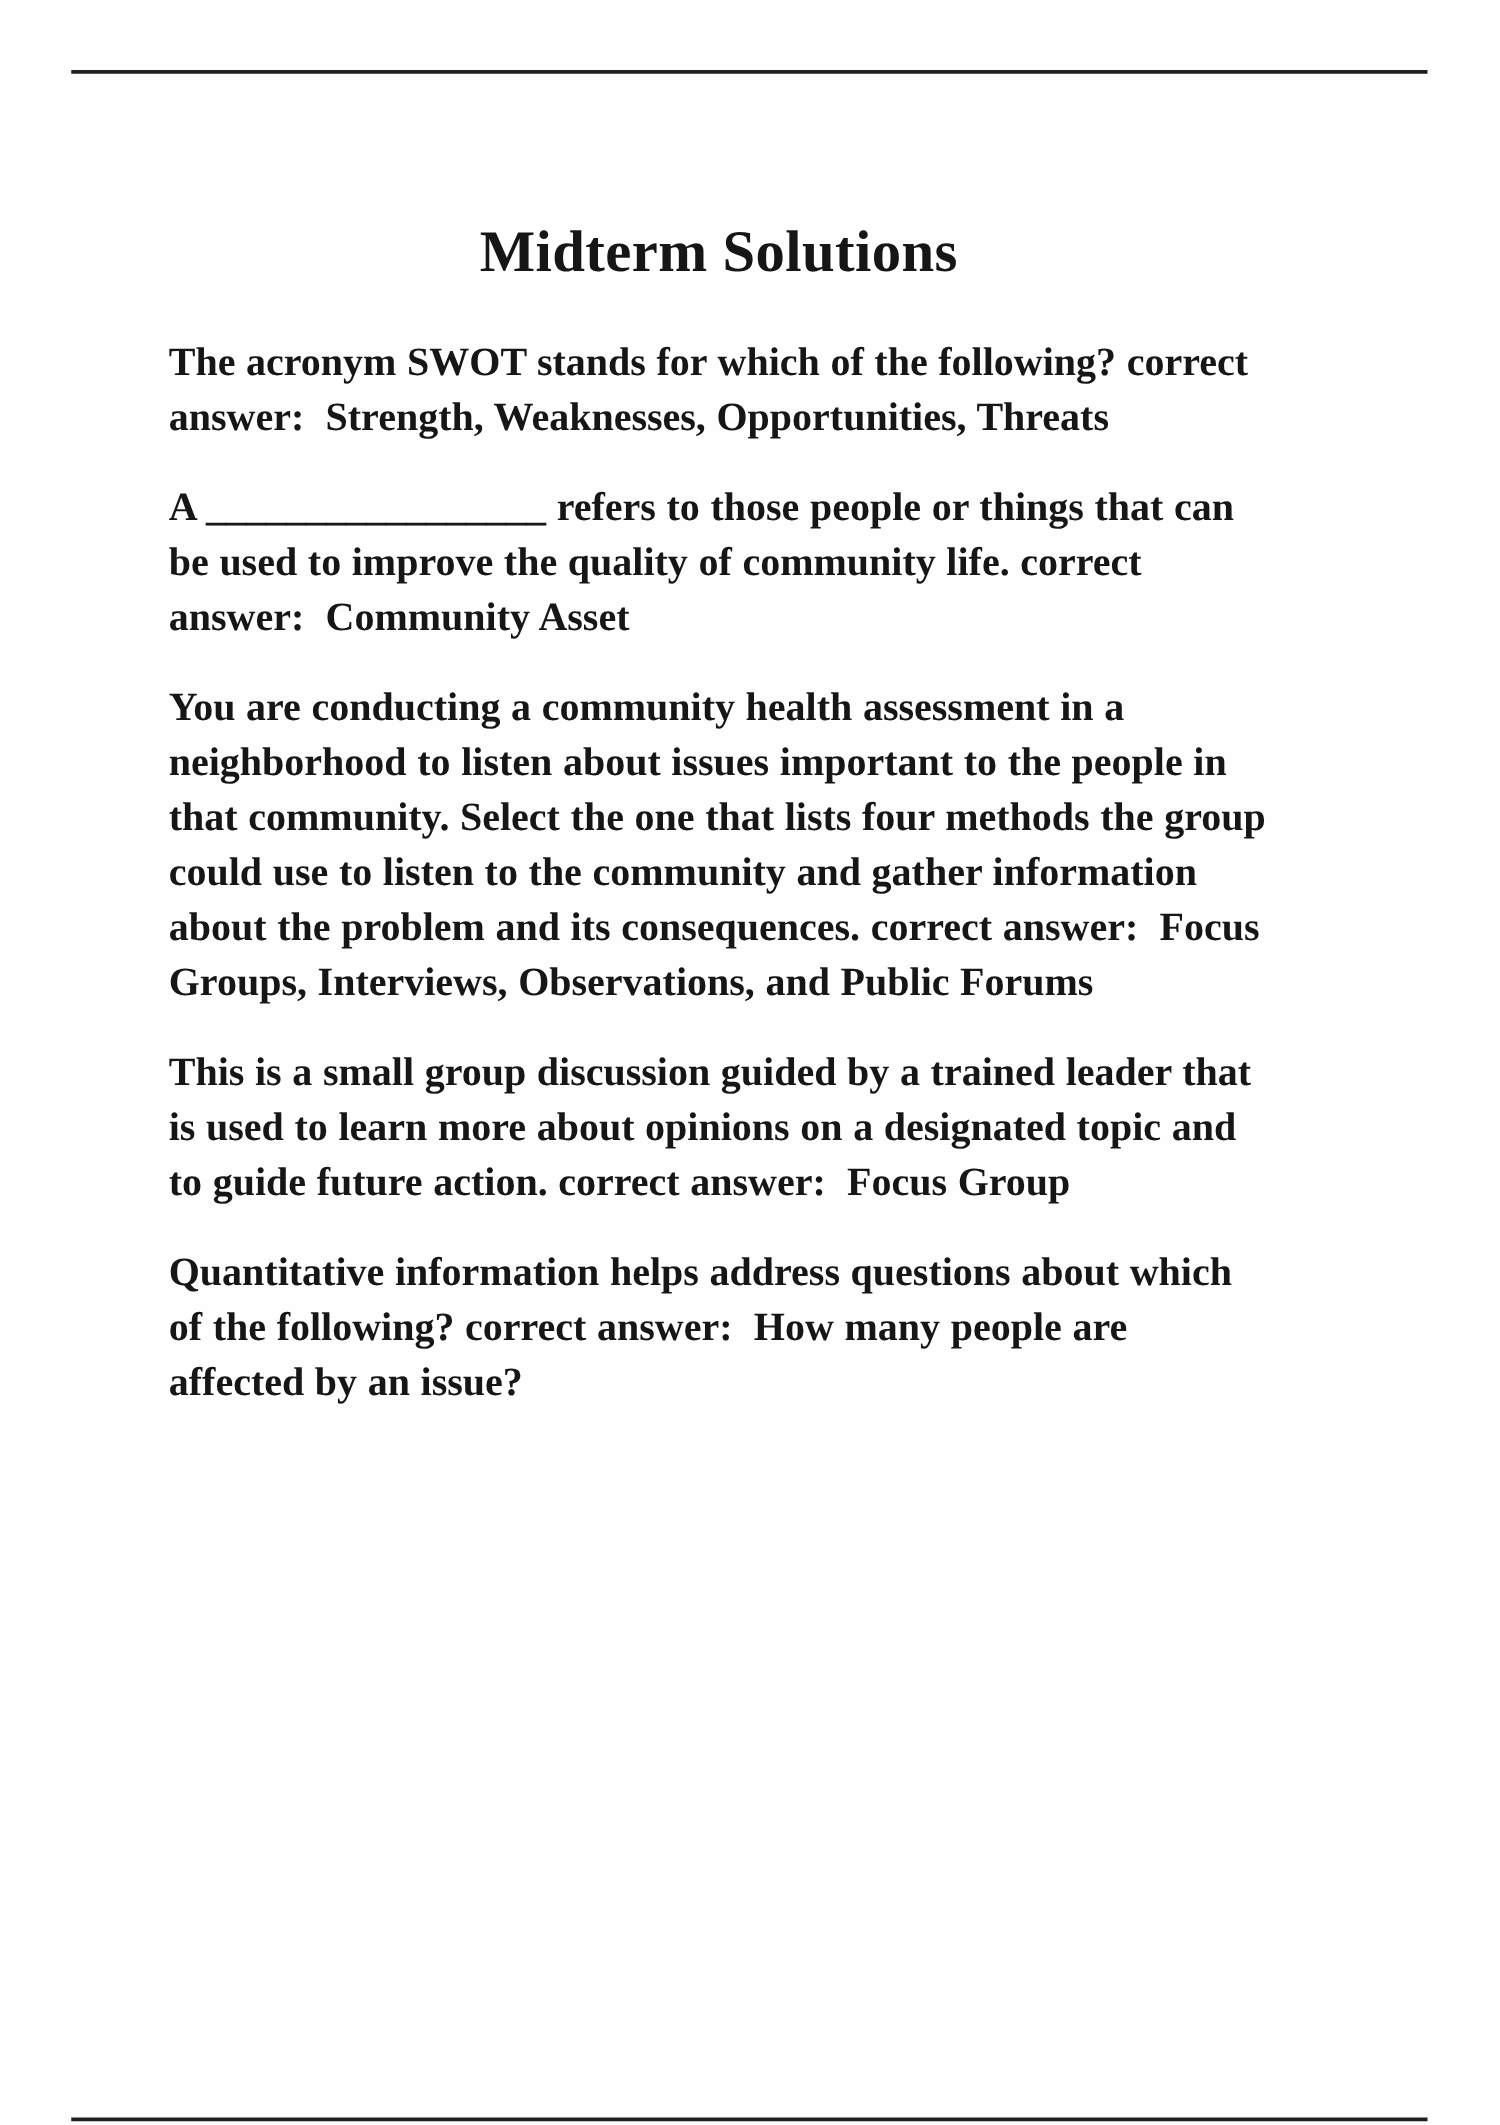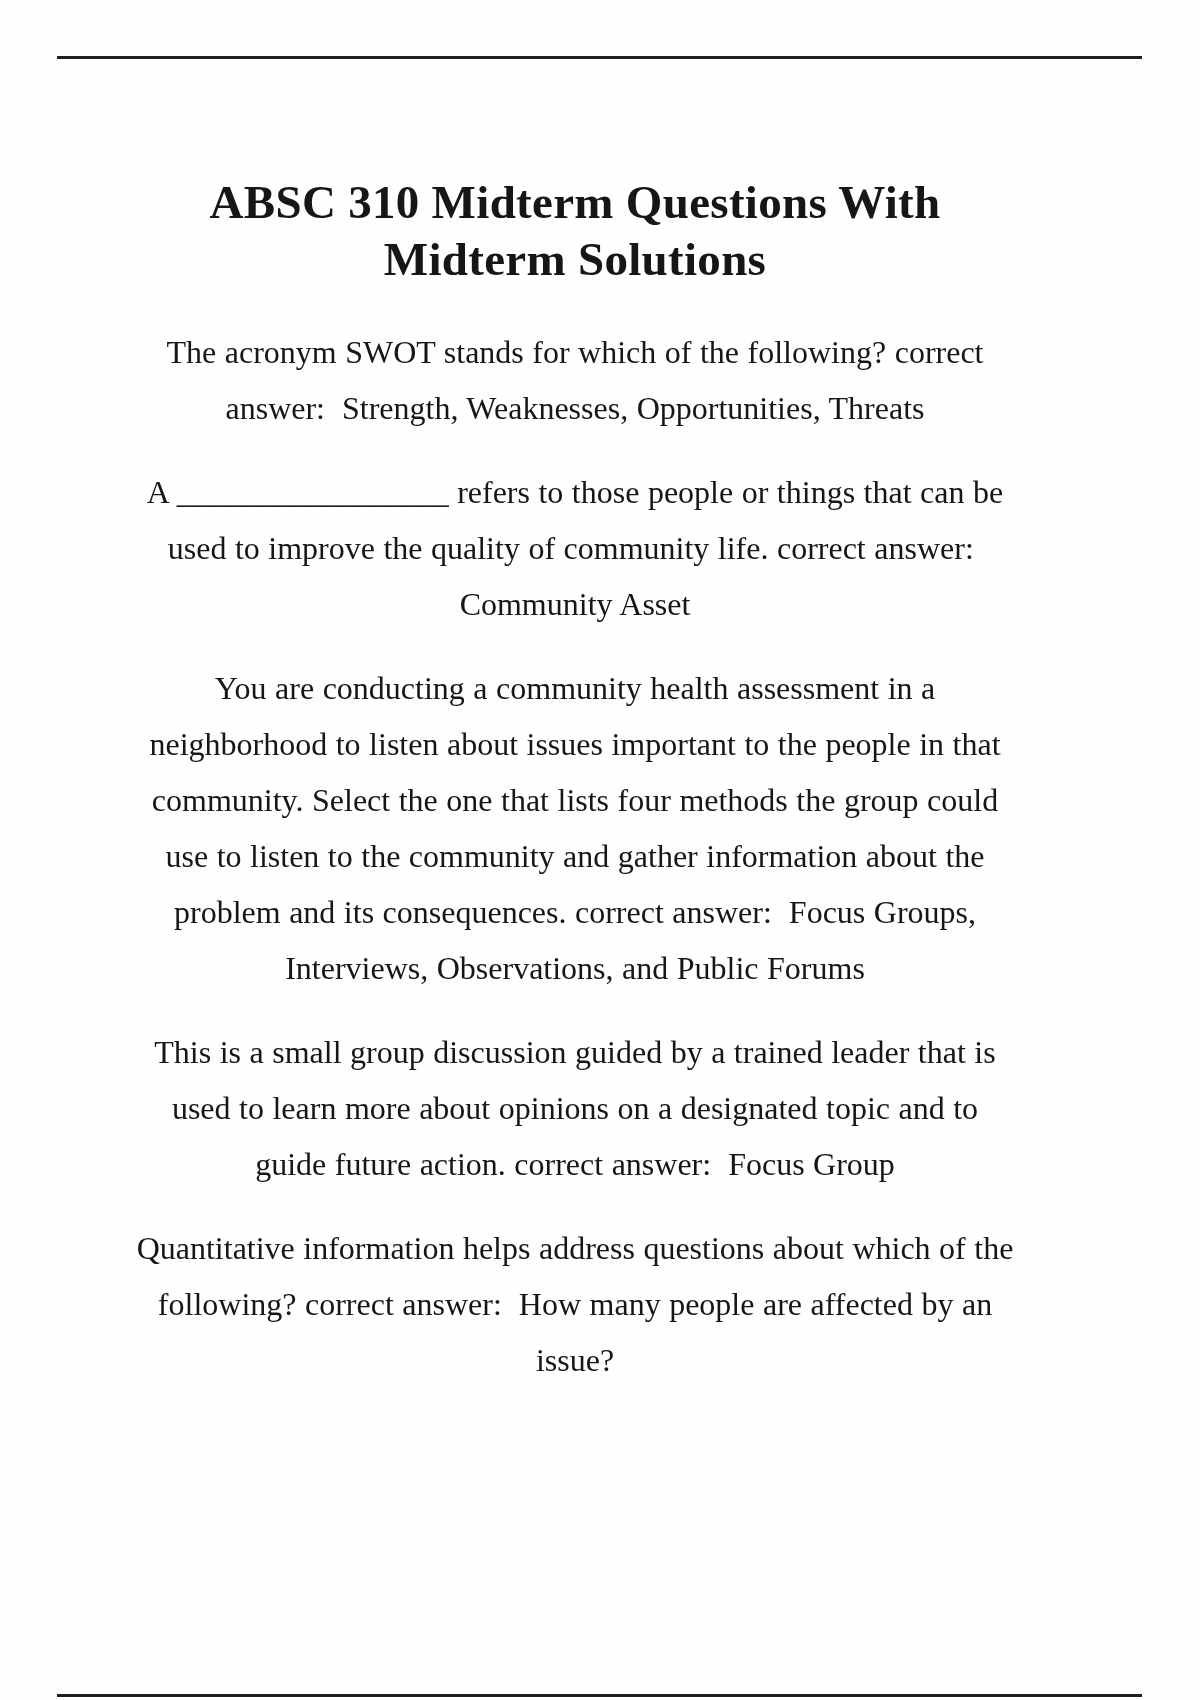--- a/index.html
+++ b/index.html
@@ -36,36 +36,36 @@
     font-size: 47px;
     line-height: 57px;
     font-weight: bold;
     text-align: center;
     letter-spacing: 0.3px;
   }
   .title span { display: block; }
   .body-text p {
     margin: 0 0 28px 0;
     font-size: 32px;
-    line-height: 56px;
-    text-align: center;
+    line-height: 44px;
+    text-align: left;
     word-spacing: 0.5px;
+    font-weight: bold;
   }
 </style>
 </head>
 <body>
 
 <div class="page">
 
   <div class="rule rule-top"></div>
 
   <div class="content">
 
     <h1 class="title">
-      <span>ABSC 310 Midterm Questions With</span>
       <span>Midterm Solutions</span>
     </h1>
 
     <div class="body-text">
       <p>The acronym SWOT stands for which of the following? correct answer:&nbsp; Strength, Weaknesses, Opportunities, Threats</p>
       <p>A _________________ refers to those people or things that can be used to improve the quality of community life. correct answer:&nbsp; Community Asset</p>
       <p>You are conducting a community health assessment in a neighborhood to listen about issues important to the people in that community. Select the one that lists four methods the group could use to listen to the community and gather information about the problem and its consequences. correct answer:&nbsp; Focus Groups, Interviews, Observations, and Public Forums</p>
       <p>This is a small group discussion guided by a trained leader that is used to learn more about opinions on a designated topic and to guide future action. correct answer:&nbsp; Focus Group</p>
       <p>Quantitative information helps address questions about which of the following? correct answer:&nbsp; How many people are affected by an issue?</p>
     </div>

